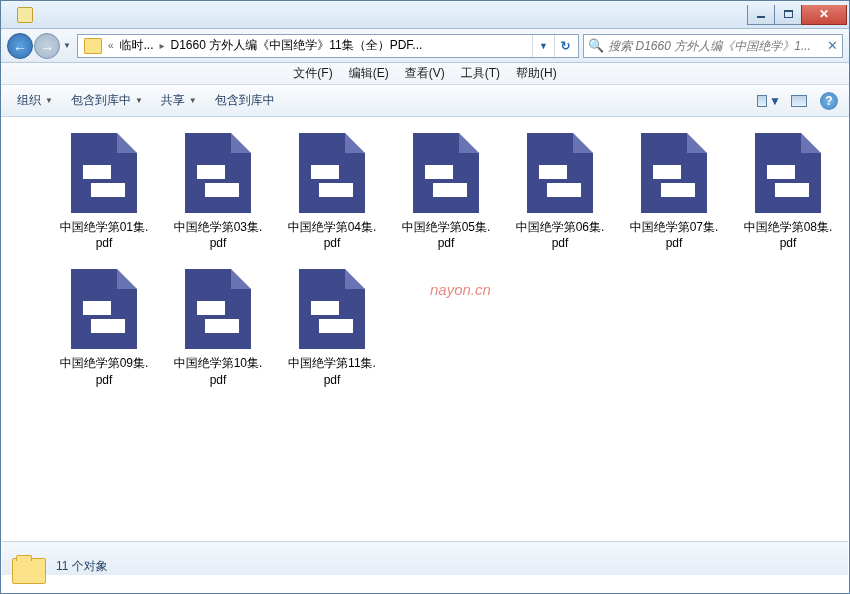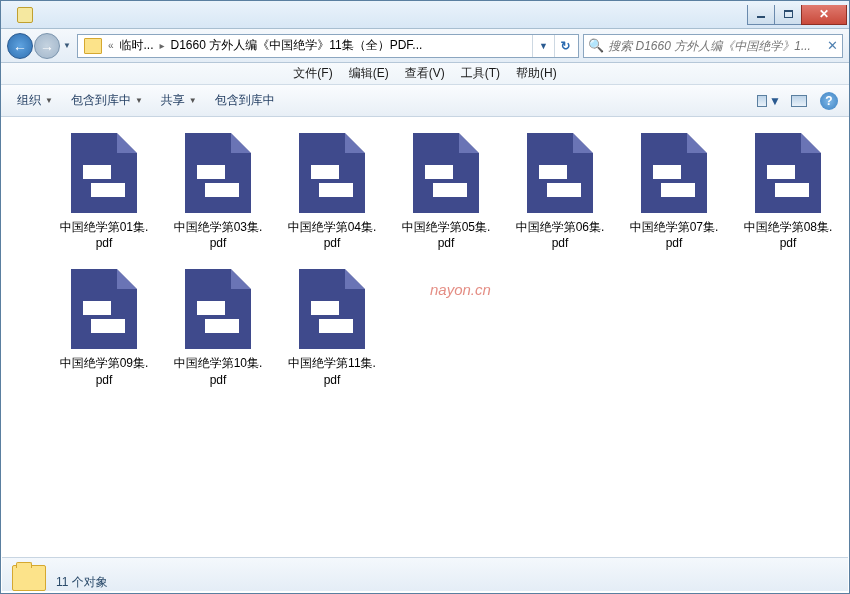--- a/index.html
+++ b/index.html
@@ -41,21 +41,21 @@
 .file-item { width: 92px; display: flex; flex-direction: column; align-items: center; text-align: center; }
 .file-icon { width: 66px; height: 80px; position: relative; margin-bottom: 6px; }
 .file-page { position: absolute; inset: 0; background: #3f4a8c; }
 .file-fold { position: absolute; top: 0; right: 0; width: 0; height: 0; border-style: solid; border-width: 0 20px 20px 0; border-color: transparent #fff transparent transparent; }
 .file-fold2 { position: absolute; top: 0; right: 0; width: 0; height: 0; border-style: solid; border-width: 20px 0 0 20px; border-color: transparent transparent transparent #6a74b5; }
 .file-glyph { position: absolute; top: 32px; left: 12px; width: 42px; height: 32px; }
 .file-glyph::before { content: ""; position: absolute; top: 0; left: 0; width: 28px; height: 14px; background: #fff; }
 .file-glyph::after { content: ""; position: absolute; top: 18px; left: 8px; width: 34px; height: 14px; background: #fff; }
 .file-name { font-size: 12px; color: #000; line-height: 1.35; word-break: break-all; }
 .watermark { position: absolute; top: 164px; left: 400px; color: #e07a6f; font-size: 15px; font-family: Liberation Sans, sans-serif; font-style: italic; opacity: 0.85; pointer-events: none; }
-.statusbar { position: absolute; left: 1px; right: 1px; bottom: 2px; height: 34px; background: linear-gradient(#f4f8fc, #e4edf6); border-top: 1px solid #c8d5e2; display: flex; align-items: flex-end; padding: 0 10px; gap: 10px; }
+.statusbar { position: absolute; left: 1px; right: 1px; bottom: 18px; height: 34px; background: linear-gradient(#f4f8fc, #e4edf6); border-top: 1px solid #c8d5e2; display: flex; align-items: flex-start; padding: 16px 10px; gap: 10px; }
 .status-icon { width: 34px; height: 26px; background: #fce38a; border: 1px solid #d5a830; border-radius: 2px; position: relative; }
 .status-icon::before { content: ""; position: absolute; top: -4px; left: 3px; width: 14px; height: 5px; background: #fce38a; border: 1px solid #d5a830; border-bottom: none; border-radius: 2px 2px 0 0; }
 .status-text { color: #2a4a6a; font-size: 12px; }
 </style>
 </head>
 <body>
 
 <div class="titlebar">
   <div class="titlebar-icon"></div>
   <div class="win-buttons">

